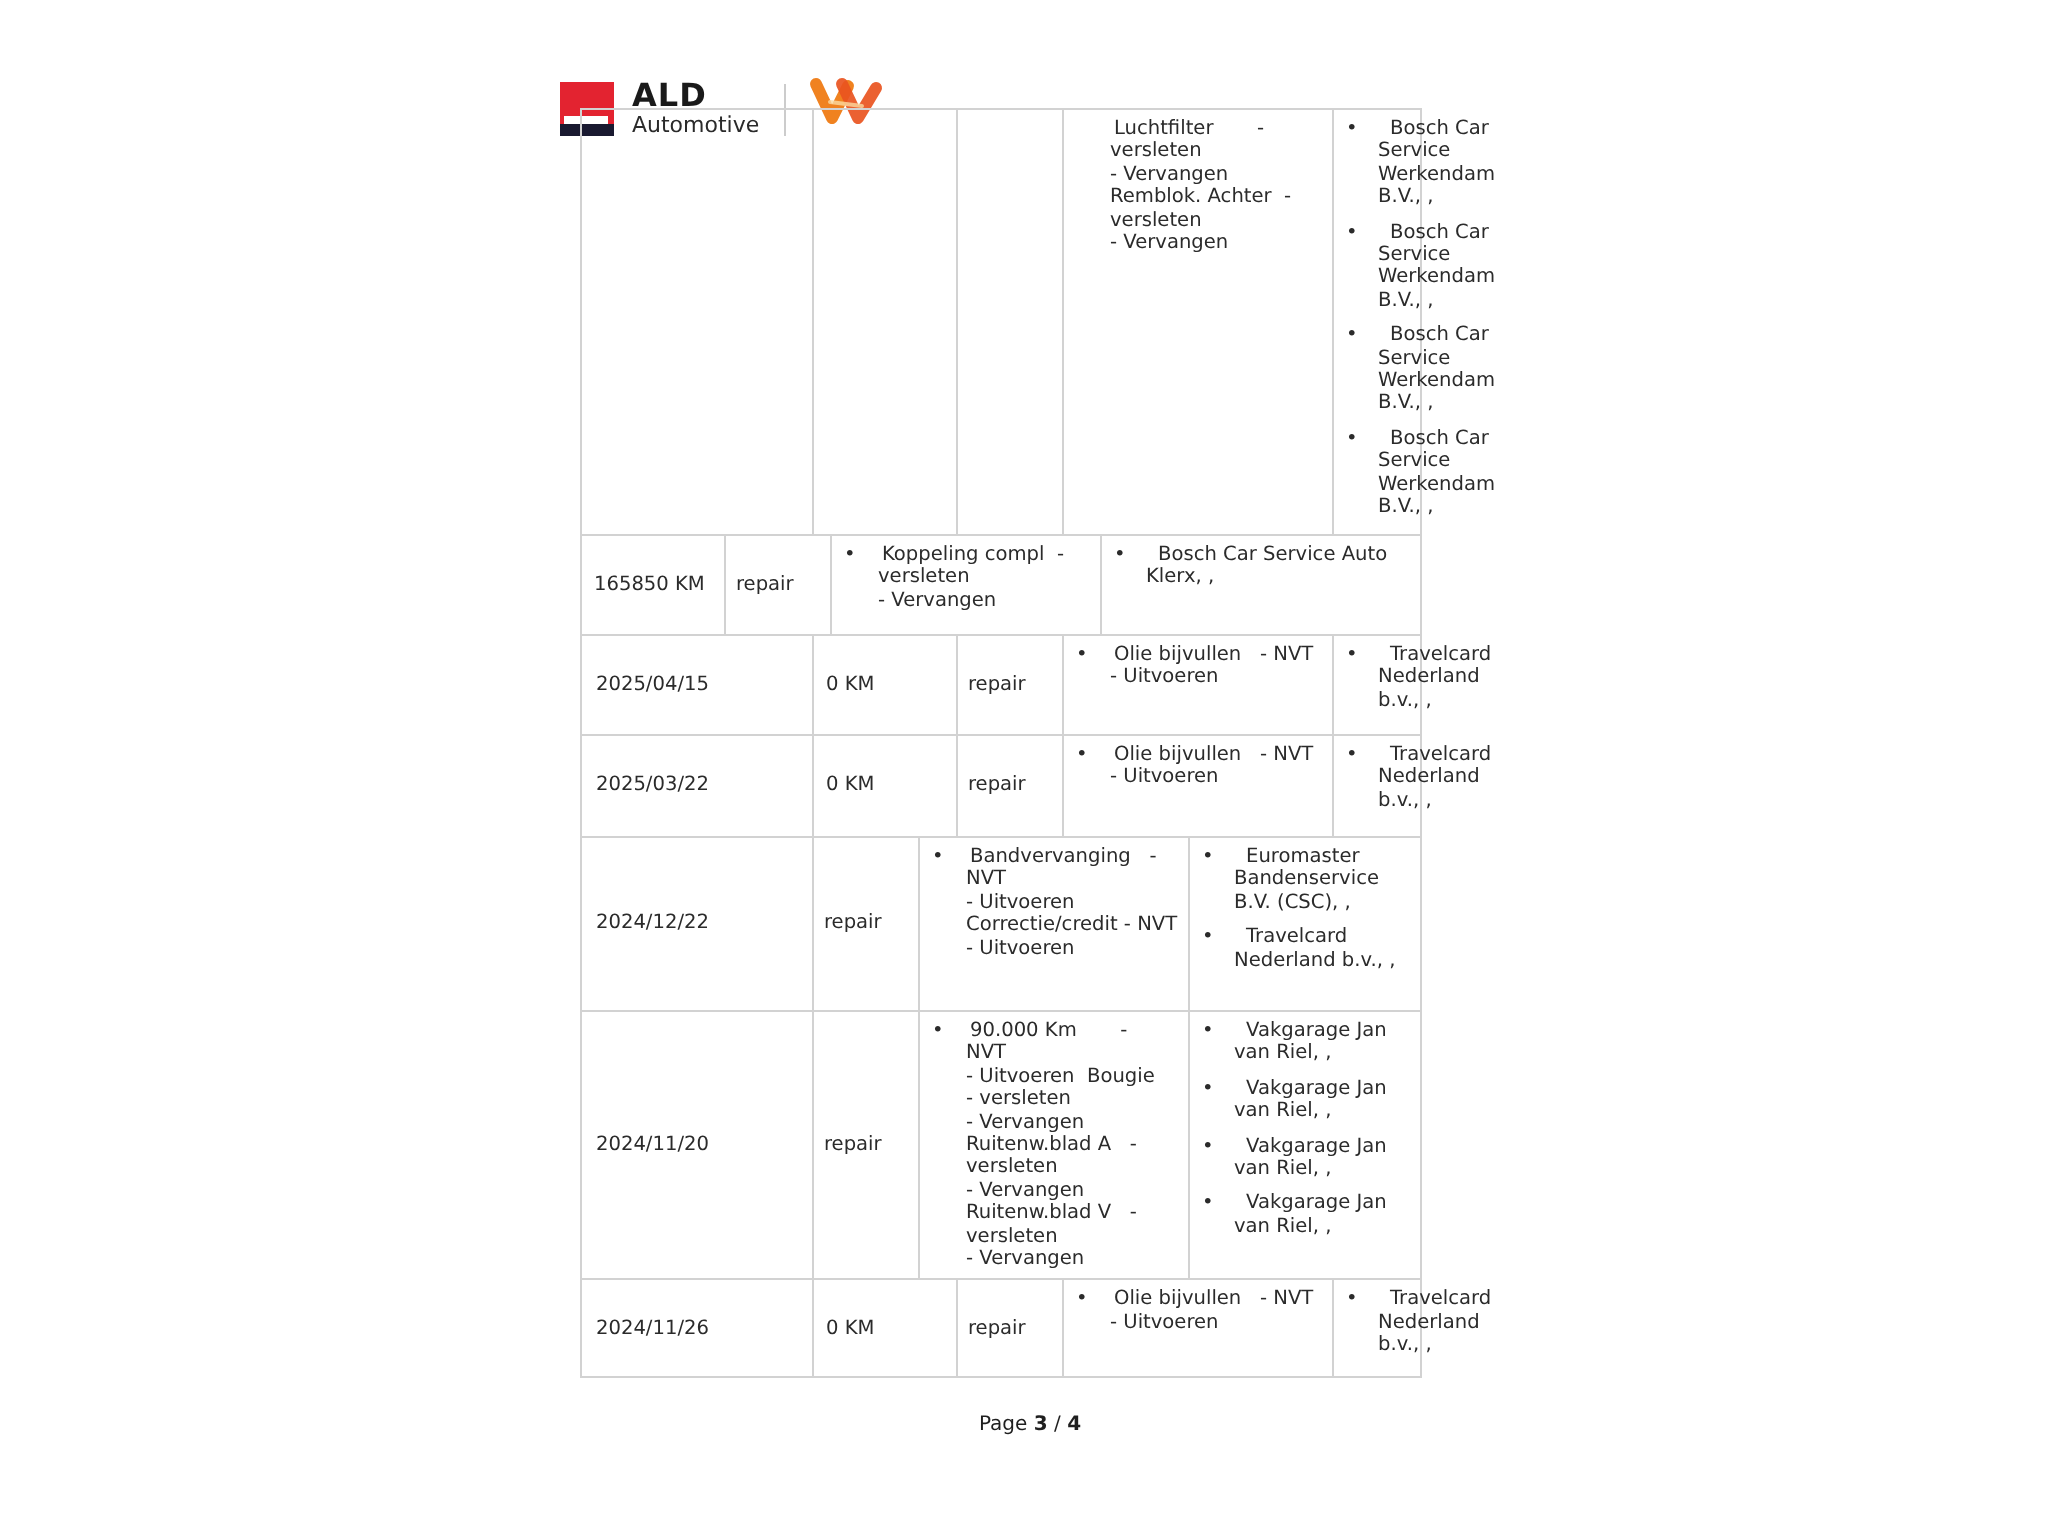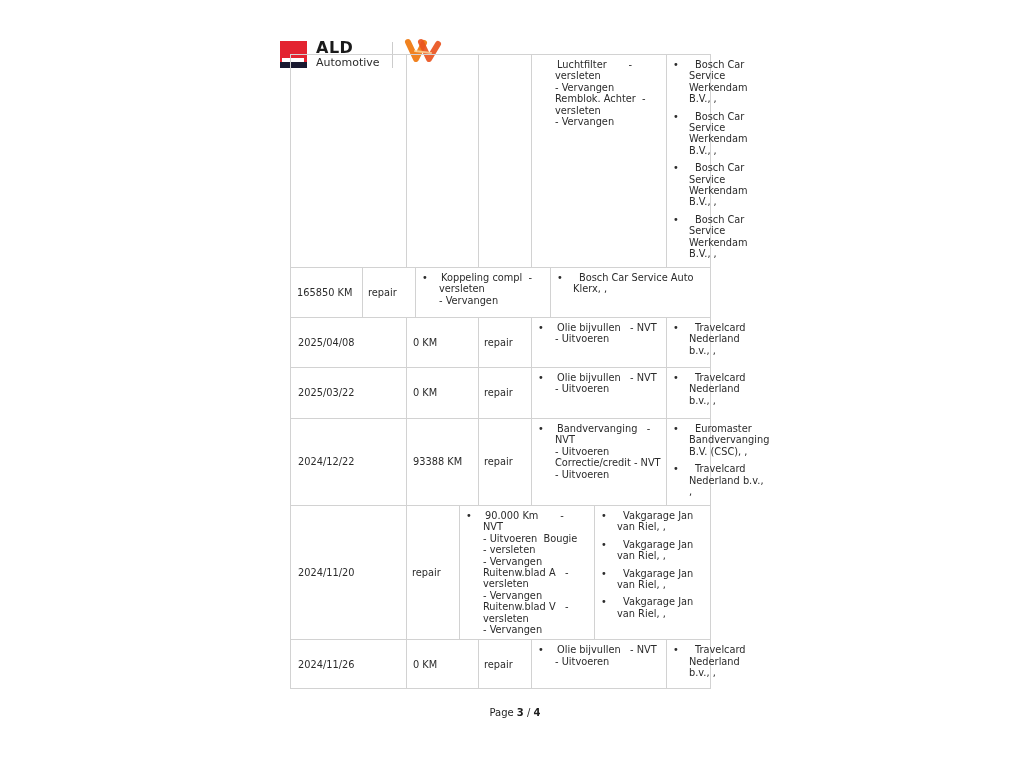--- a/index.html
+++ b/index.html
@@ -119,21 +119,21 @@
         </div>
     <div class="td col-supplier">
           <div class="sup-item">
             <span class="bullet">•</span>
             <span class="sup-text">Bosch Car Service Auto Klerx, ,</span>
           </div>
         </div>
   </div>
 
   <div class="tr">
-    <div class="td col-date">2025/04/08</div>
+    <div class="td col-date">2025/04/15</div>
     <div class="td col-km">0 KM</div>
     <div class="td col-type">repair</div>
     <div class="td col-desc">
           <div class="desc-item">
             <span class="bullet">•</span>
             <span class="desc-text">Olie bijvullen   - NVT
 - Uitvoeren</span>
           </div>
         </div>
     <div class="td col-supplier">
@@ -158,36 +158,35 @@
     <div class="td col-supplier">
           <div class="sup-item">
             <span class="bullet">•</span>
             <span class="sup-text">Travelcard Nederland b.v., ,</span>
           </div>
         </div>
   </div>
 
   <div class="tr">
     <div class="td col-date">2024/12/22</div>
-    <div class="td col-km">93388 KM</div>
     <div class="td col-type">repair</div>
     <div class="td col-desc">
           <div class="desc-item">
             <span class="bullet">•</span>
             <span class="desc-text">Bandvervanging   -
 NVT
 - Uitvoeren
 Correctie/credit - NVT
 - Uitvoeren</span>
           </div>
         </div>
     <div class="td col-supplier">
           <div class="sup-item">
             <span class="bullet">•</span>
-            <span class="sup-text">Euromaster Bandvervanging B.V. (CSC), ,</span>
+            <span class="sup-text">Euromaster Bandenservice B.V. (CSC), ,</span>
           </div>
           <div class="sup-item">
             <span class="bullet">•</span>
             <span class="sup-text">Travelcard Nederland b.v., ,</span>
           </div>
         </div>
   </div>
 
   <div class="tr">
     <div class="td col-date">2024/11/20</div>

